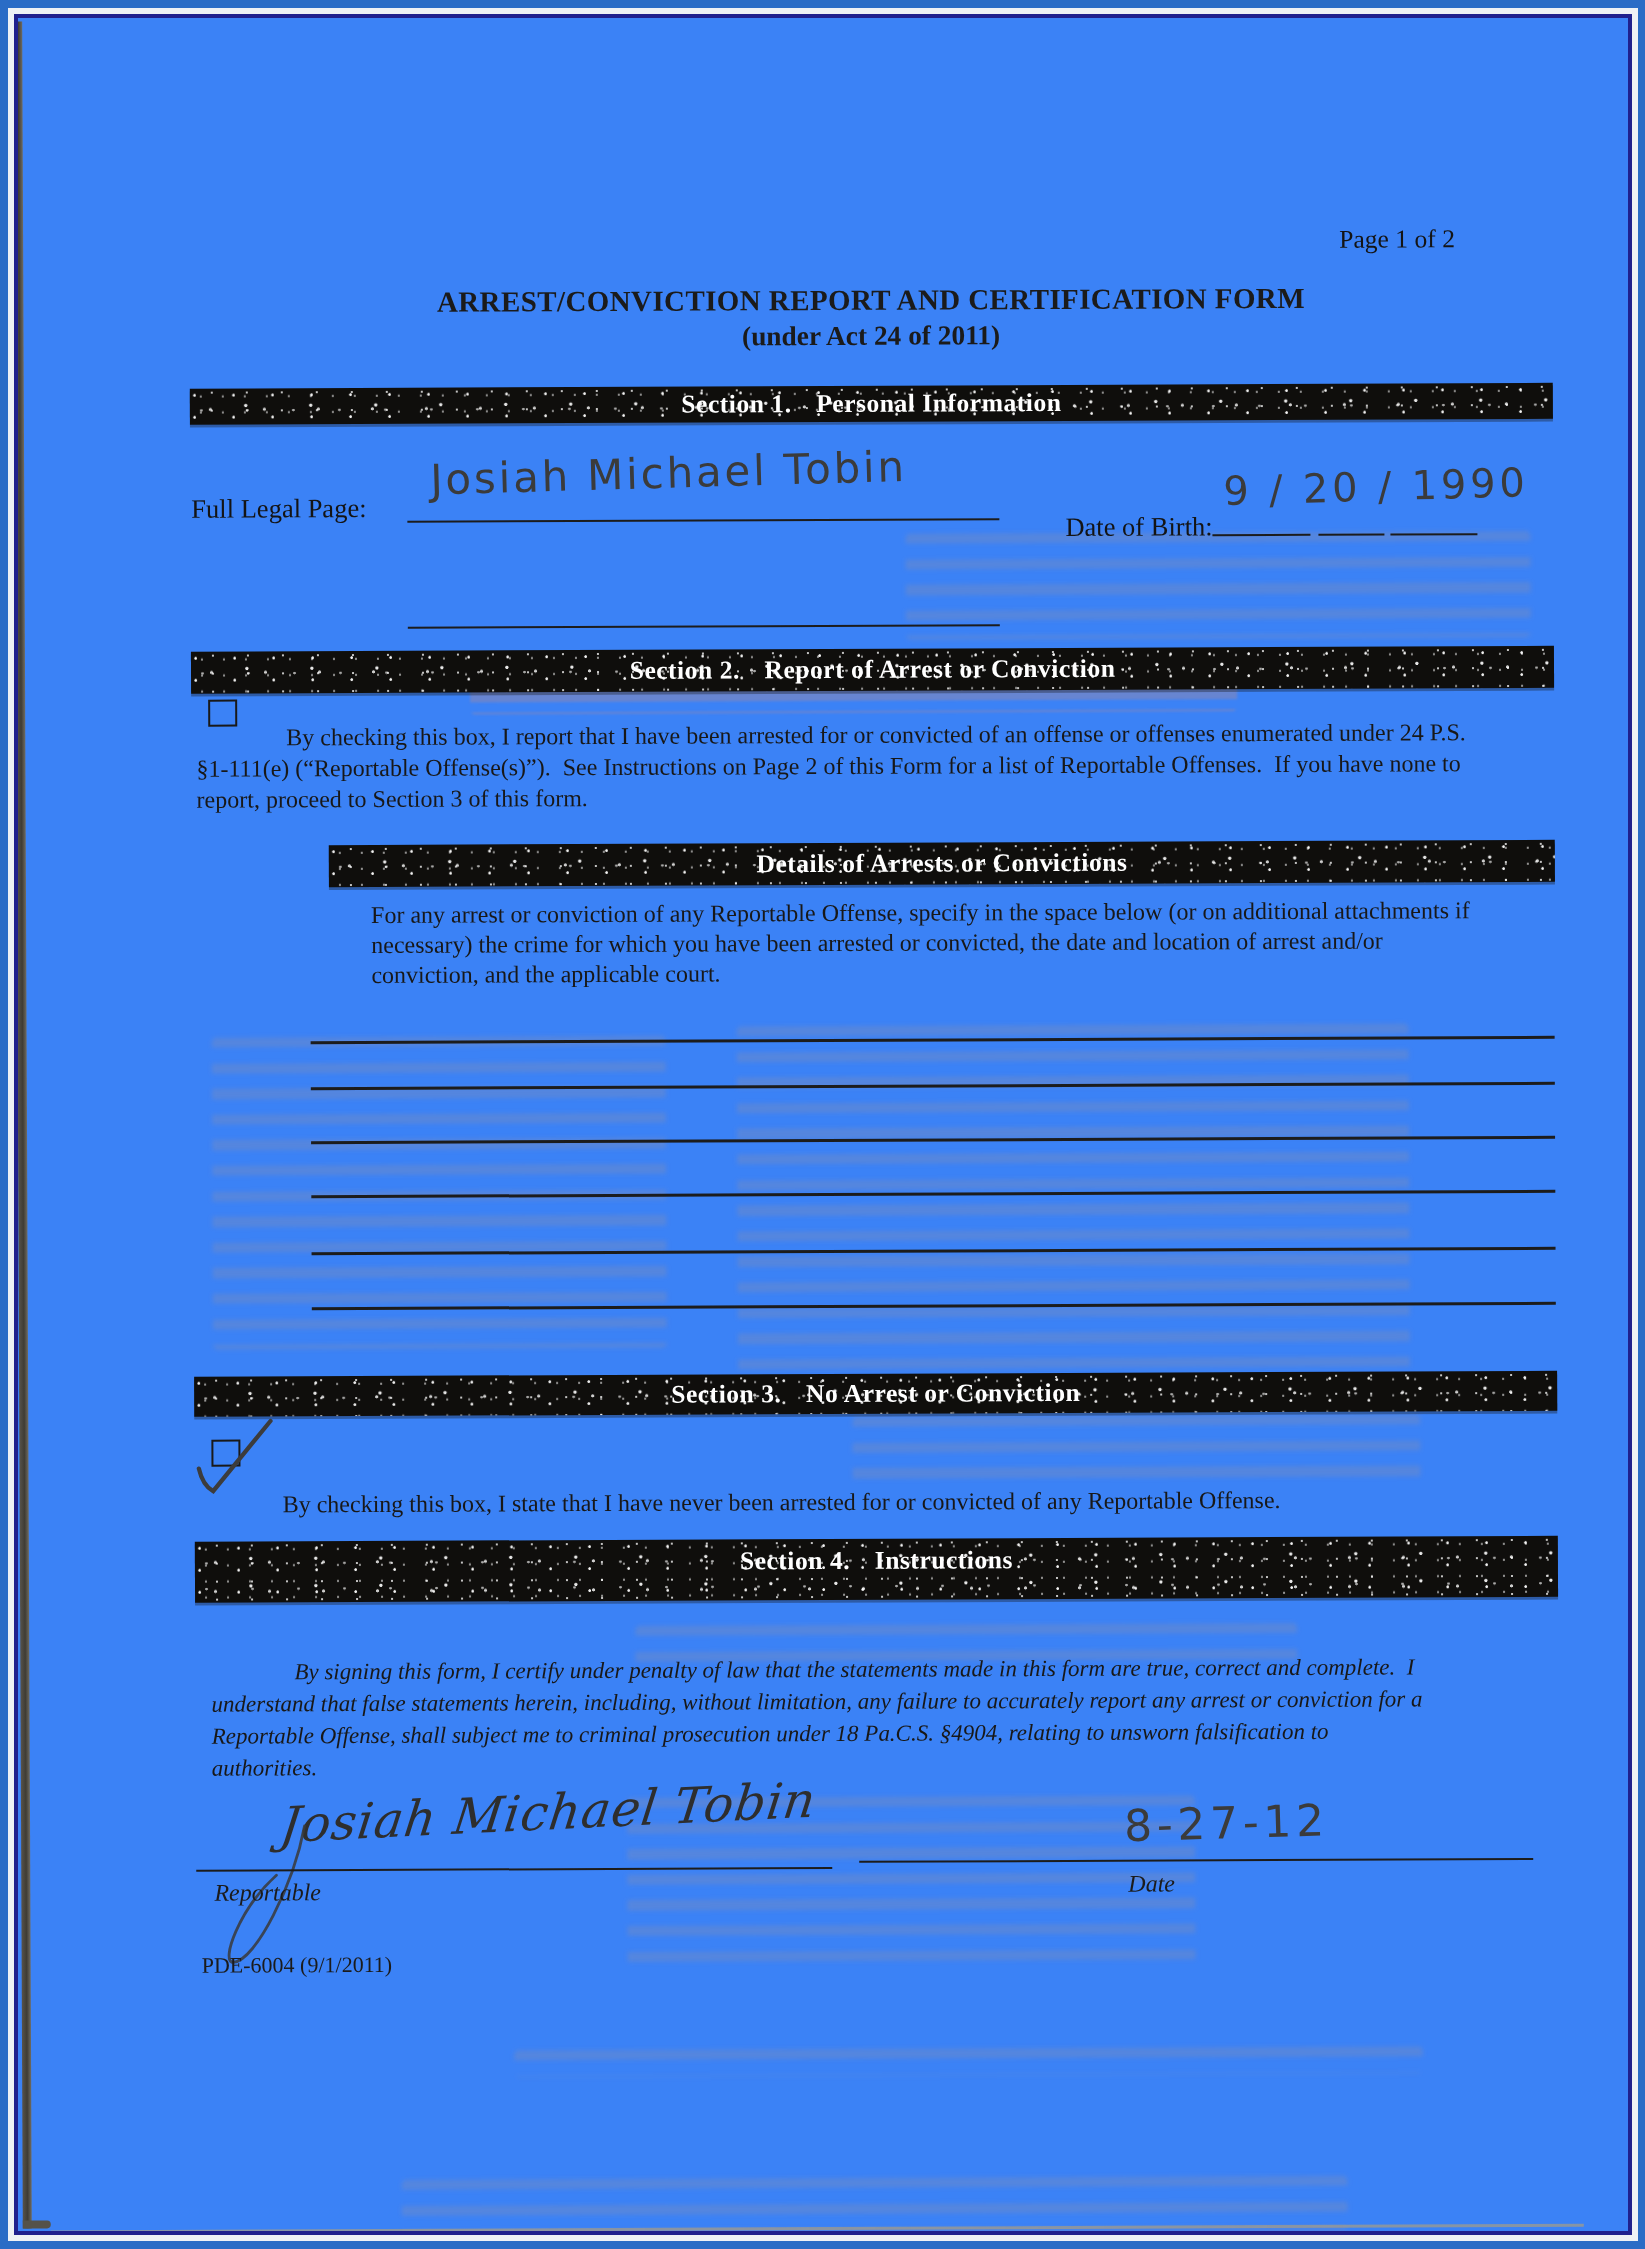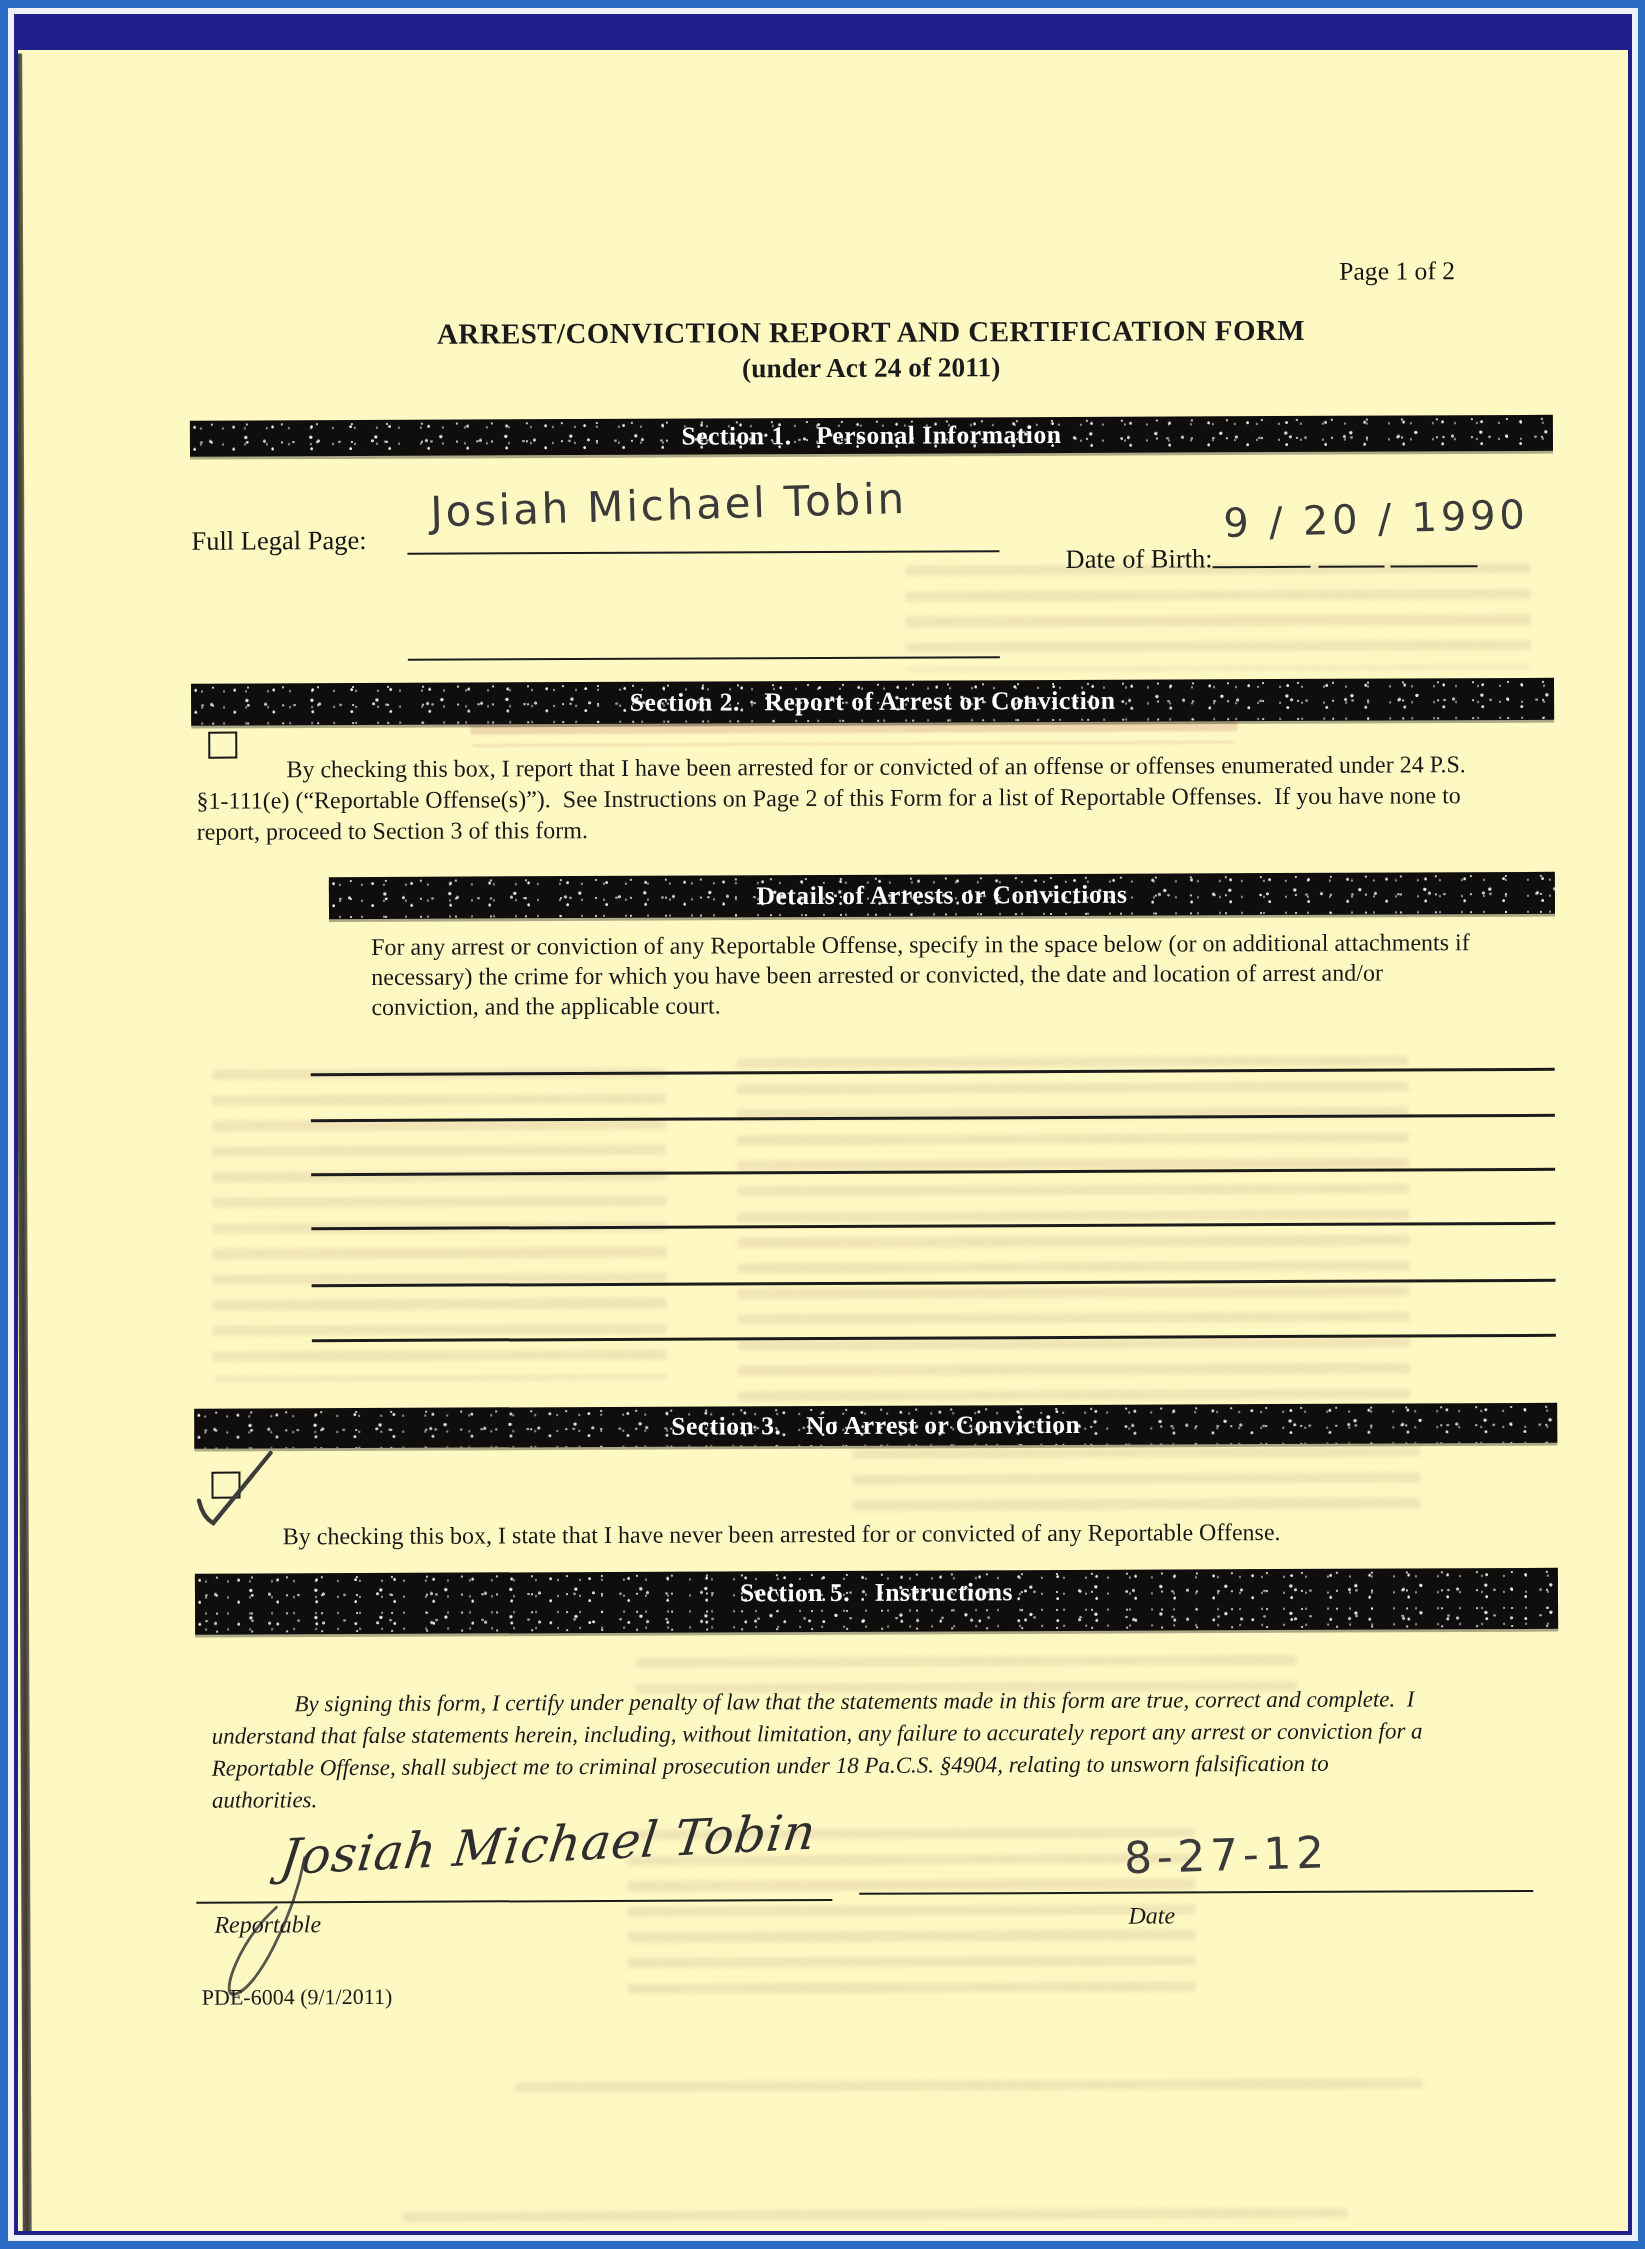--- a/index.html
+++ b/index.html
@@ -5,21 +5,21 @@
   html,body{margin:0;padding:0;}
   body{
     width:1646px;height:2249px;position:relative;
     background:#2a6cc6; 
     font-family:"Liberation Serif",serif;
   }
   .frame-gap{position:absolute;left:7.6px;top:7.6px;right:7.6px;bottom:7.6px;background:#eef1f5;}
   .frame-inner{position:absolute;left:14px;top:14px;right:14px;bottom:14px;background:#20208d;}
   .sheet{
     position:absolute;left:18px;top:18px;right:18px;bottom:18px;
-    background:#fef9c3;overflow:hidden;color:#1b1b1b;margin-top:32px;
+    background:#3b82f6;overflow:hidden;color:#1b1b1b;
   }
   .tilt{position:absolute;left:0;top:0;width:100%;height:100%;transform:rotate(-0.25deg);transform-origin:50% 50%;}
   
   .scan-edge{position:absolute;left:0;top:0;width:8.5px;height:2207px;
     background:linear-gradient(90deg,#57534b,#3f3c34 55%,#6f6b61);}
   .scan-edge-foot{position:absolute;left:0;top:2199px;width:28px;height:7.6px;background:#55524a;border-radius:0 3.8px 3.8px 0;}
   .bottom-shadow{position:absolute;left:28px;top:2209px;width:1533px;height:2.8px;background:#9a9a92;opacity:.8;}
 
   .abs{position:absolute;}
   .label{font-size:26.5px;color:#141414;}
@@ -134,21 +134,21 @@
     <div class="bar" style="left:175px;top:1356px;width:1363px;height:40px;line-height:40px;">
       <span class="num">Section 3.</span><span>No Arrest or Conviction</span>
     </div>
     <div class="cbx" style="left:192px;top:1419px;"></div>
     <svg class="abs" style="left:168px;top:1389px;" width="104" height="95" viewBox="0 0 110 100">
       <path d="M12,62 Q16,80 27,86 L88,12" fill="none" stroke="#3c3c3c" stroke-width="4.5" stroke-linecap="round"></path>
     </svg>
     <div class="abs body-text" style="left:263px;top:1469px;">By checking this box, I state that I have never been arrested for or convicted of any Reportable Offense.</div>
 
     <div class="bar" style="left:175px;top:1521px;width:1363px;height:61px;line-height:44px;">
-      <span class="num">Section 5.</span><span>Instructions</span>
+      <span class="num">Section 4.</span><span>Instructions</span>
     </div>
     <div class="abs body-text ital" style="left:191px;top:1636px;font-size:23px;line-height:32px;text-indent:83px;">By signing this form, I certify under penalty of law that the statements made in this form are true, correct and complete.  I
 understand that false statements herein, including, without limitation, any failure to accurately report any arrest or conviction for a
 Reportable Offense, shall subject me to criminal prosecution under 18 Pa.C.S. §4904, relating to unsworn falsification to
 authorities.</div>
 
     <div class="abs script" style="left:256px;top:1777px;font-size:49px;">Josiah Michael Tobin</div>
     <svg class="abs" style="left:189px;top:1798px;" width="189" height="161" viewBox="0 0 200 170">
       <path d="M100,8 C88,70 48,150 24,152 C10,152 30,96 70,60" fill="none" stroke="#3a3a3a" stroke-width="3" stroke-linecap="round" opacity=".85"></path>
     </svg>

